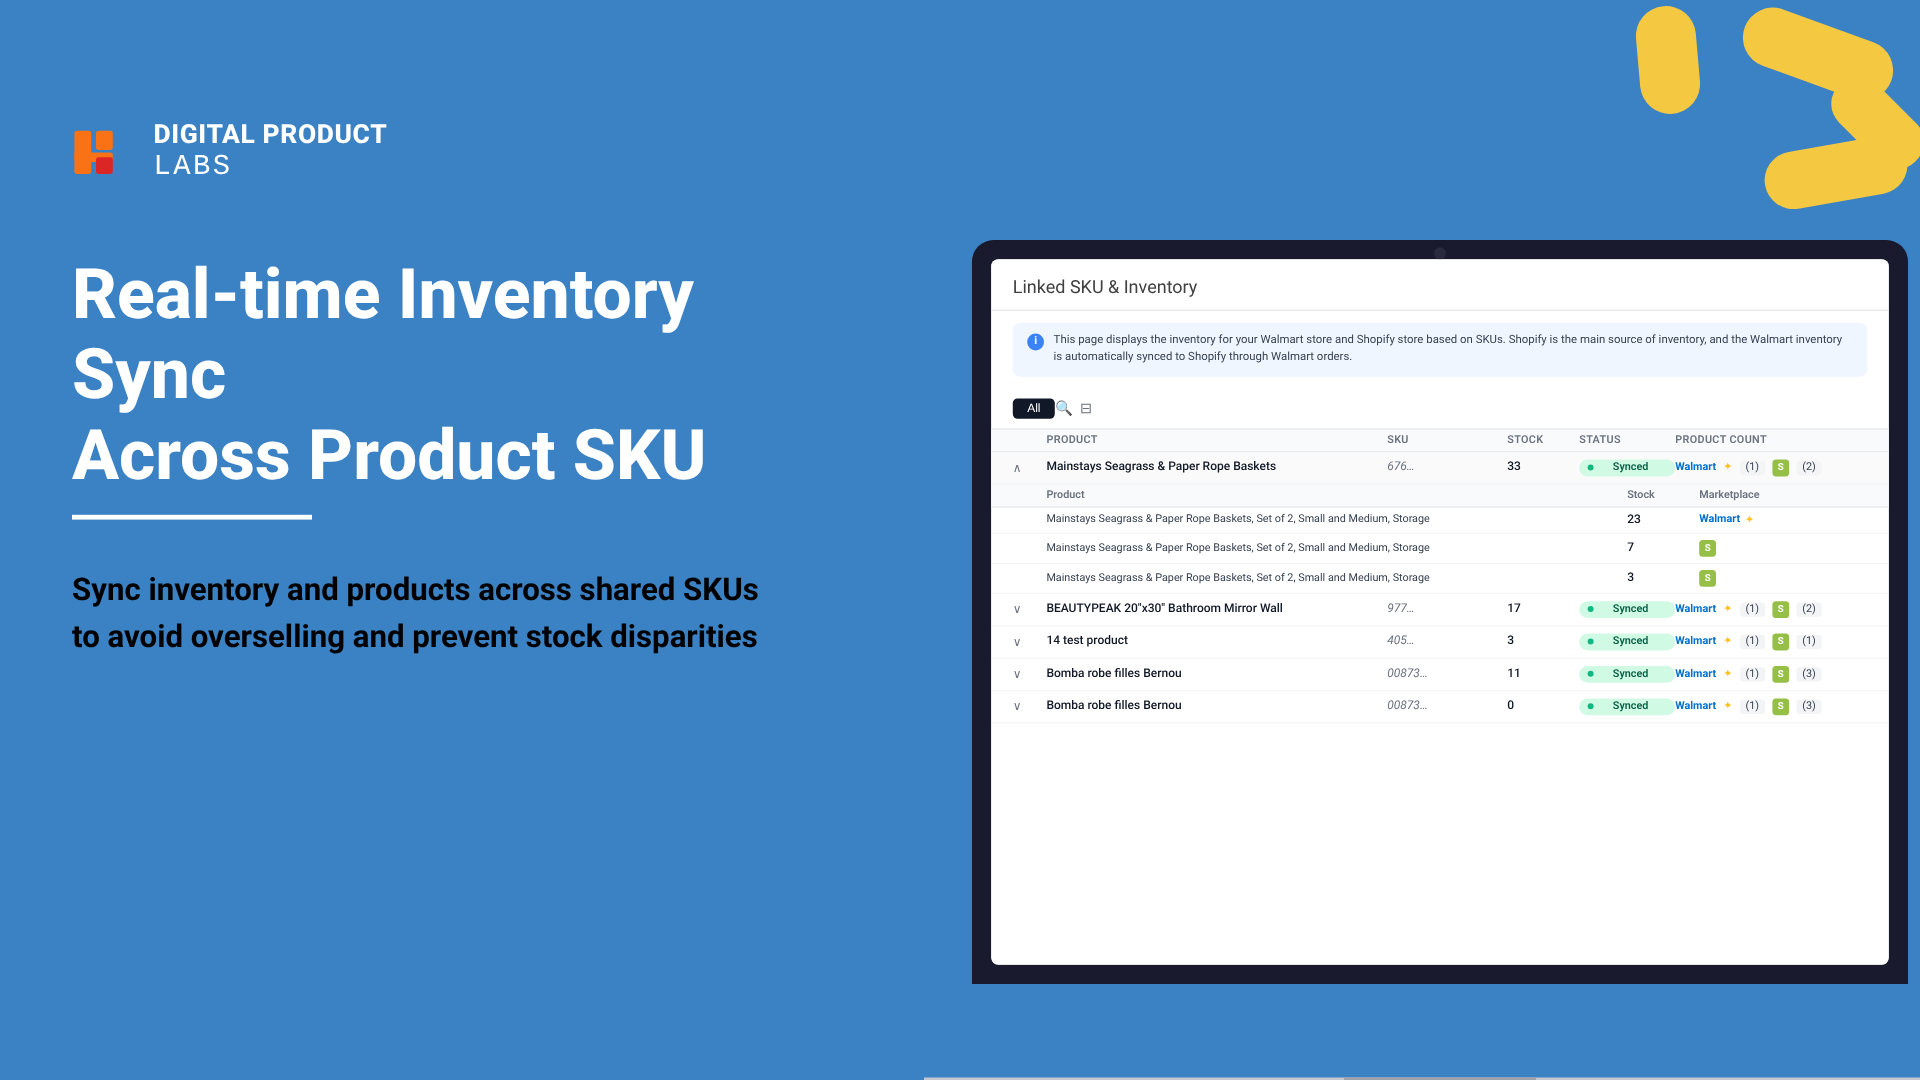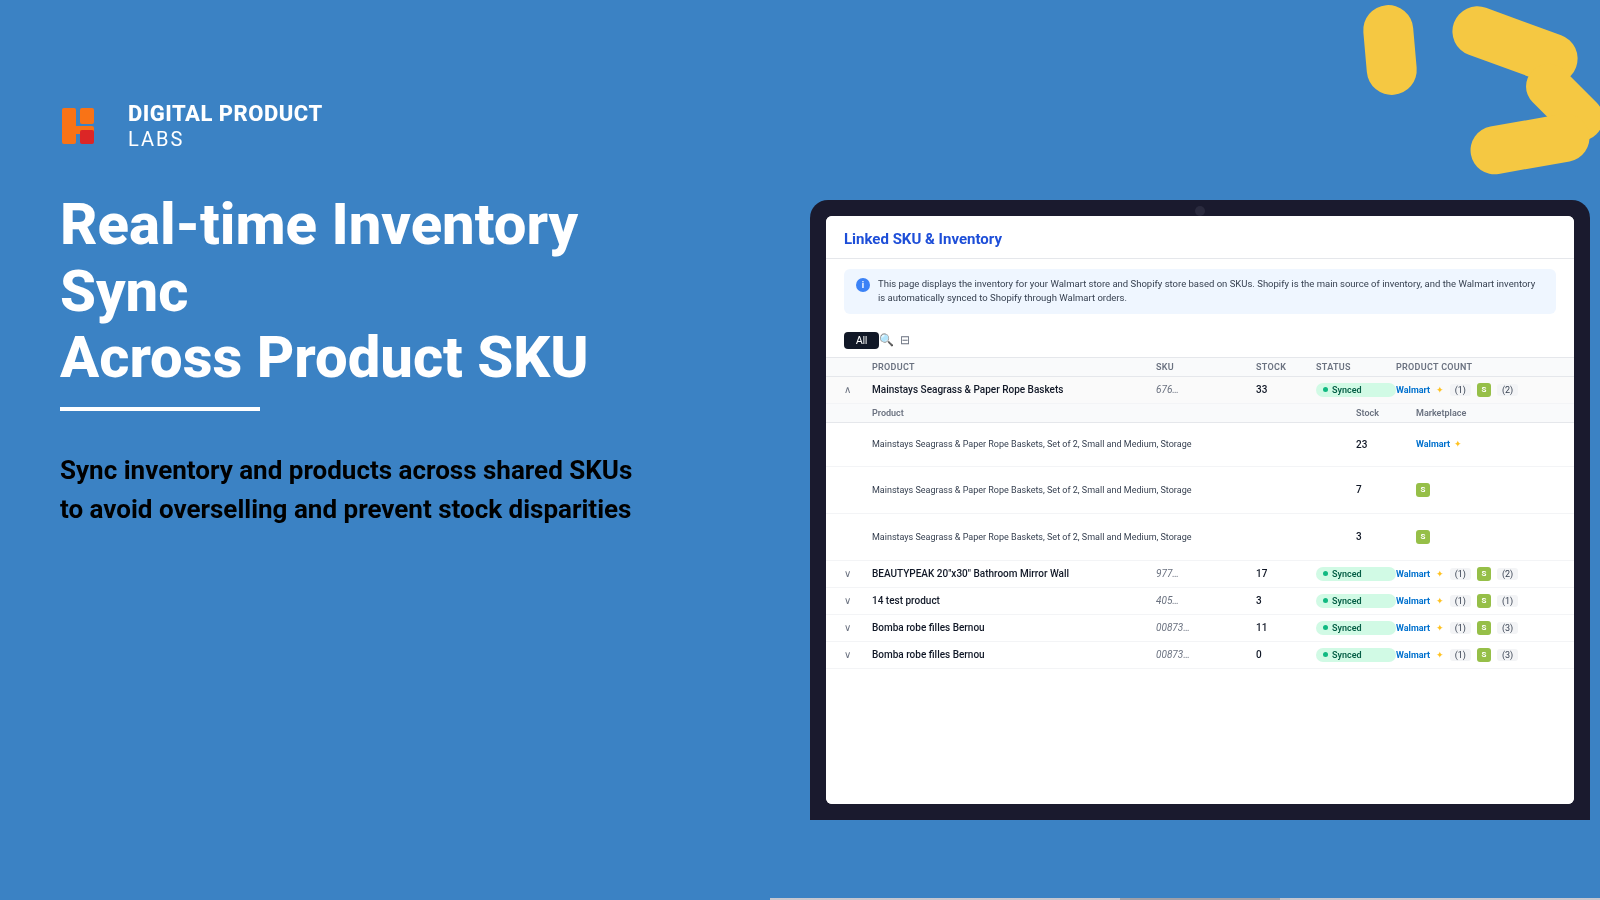--- a/index.html
+++ b/index.html
@@ -34,21 +34,21 @@
       position: absolute;
       left: 60px;
       top: 100px;
       width: 620px;
     }
 
     .logo-area {
       display: flex;
       align-items: center;
       gap: 16px;
-      margin-bottom: 39px;
+      margin-bottom: 60px;
     }
 
     .logo-icon {
       width: 52px;
       height: 52px;
     }
 
     .logo-text {
       display: flex;
       flex-direction: column;
@@ -56,24 +56,25 @@
 
     .logo-title {
       font-size: 22px;
       font-weight: 800;
       color: white;
       letter-spacing: 0.5px;
       line-height: 1.2;
     }
 
     .logo-subtitle {
-      font-size: 20px;
+      font-size: 24px;
       font-weight: 400;
       color: white;
       letter-spacing: 2px;
+      font-family: Liberation Mono, monospace;
     }
 
     .main-heading {
       font-size: 58px;
       font-weight: 800;
       color: white;
       line-height: 1.15;
       margin-bottom: 16px;
     }
 
@@ -163,22 +164,22 @@
       overflow: hidden;
     }
 
     .app-header {
       padding: 14px 18px 10px;
       border-bottom: 1px solid #e5e7eb;
     }
 
     .app-title {
       font-size: 15px;
-      font-weight: 700;
-      color: #1d4ed8;
+      font-weight: 400;
+      color: #404040;
     }
 
     .info-banner {
       margin: 10px 18px;
       background: #eff6ff;
       border-radius: 6px;
       padding: 8px 12px;
       display: flex;
       gap: 8px;
       align-items: flex-start;
@@ -272,21 +273,21 @@
 
     .sub-th {
       font-size: 9px;
       font-weight: 600;
       color: #6b7280;
     }
 
     .table-row.sub-row {
       display: grid;
       grid-template-columns: 28px 1fr 60px 140px;
-      padding: 16px 18px;
+      padding: 5px 18px;
       border-bottom: 1px solid #f3f4f6;
       align-items: center;
     }
 
     .chevron {
       font-size: 10px;
       color: #6b7280;
     }
 
     .product-name {
@@ -303,21 +304,21 @@
 
     .stock-num {
       font-size: 10px;
       color: #111827;
       font-weight: 500;
     }
 
     .synced-badge {
       display: inline-flex;
       align-items: center;
-      gap: 4px;
+      gap: 16px;
       background: #d1fae5;
       color: #065f46;
       font-size: 9px;
       font-weight: 600;
       padding: 2px 7px;
       border-radius: 10px;
     }
 
     .synced-dot {
       width: 5px;

